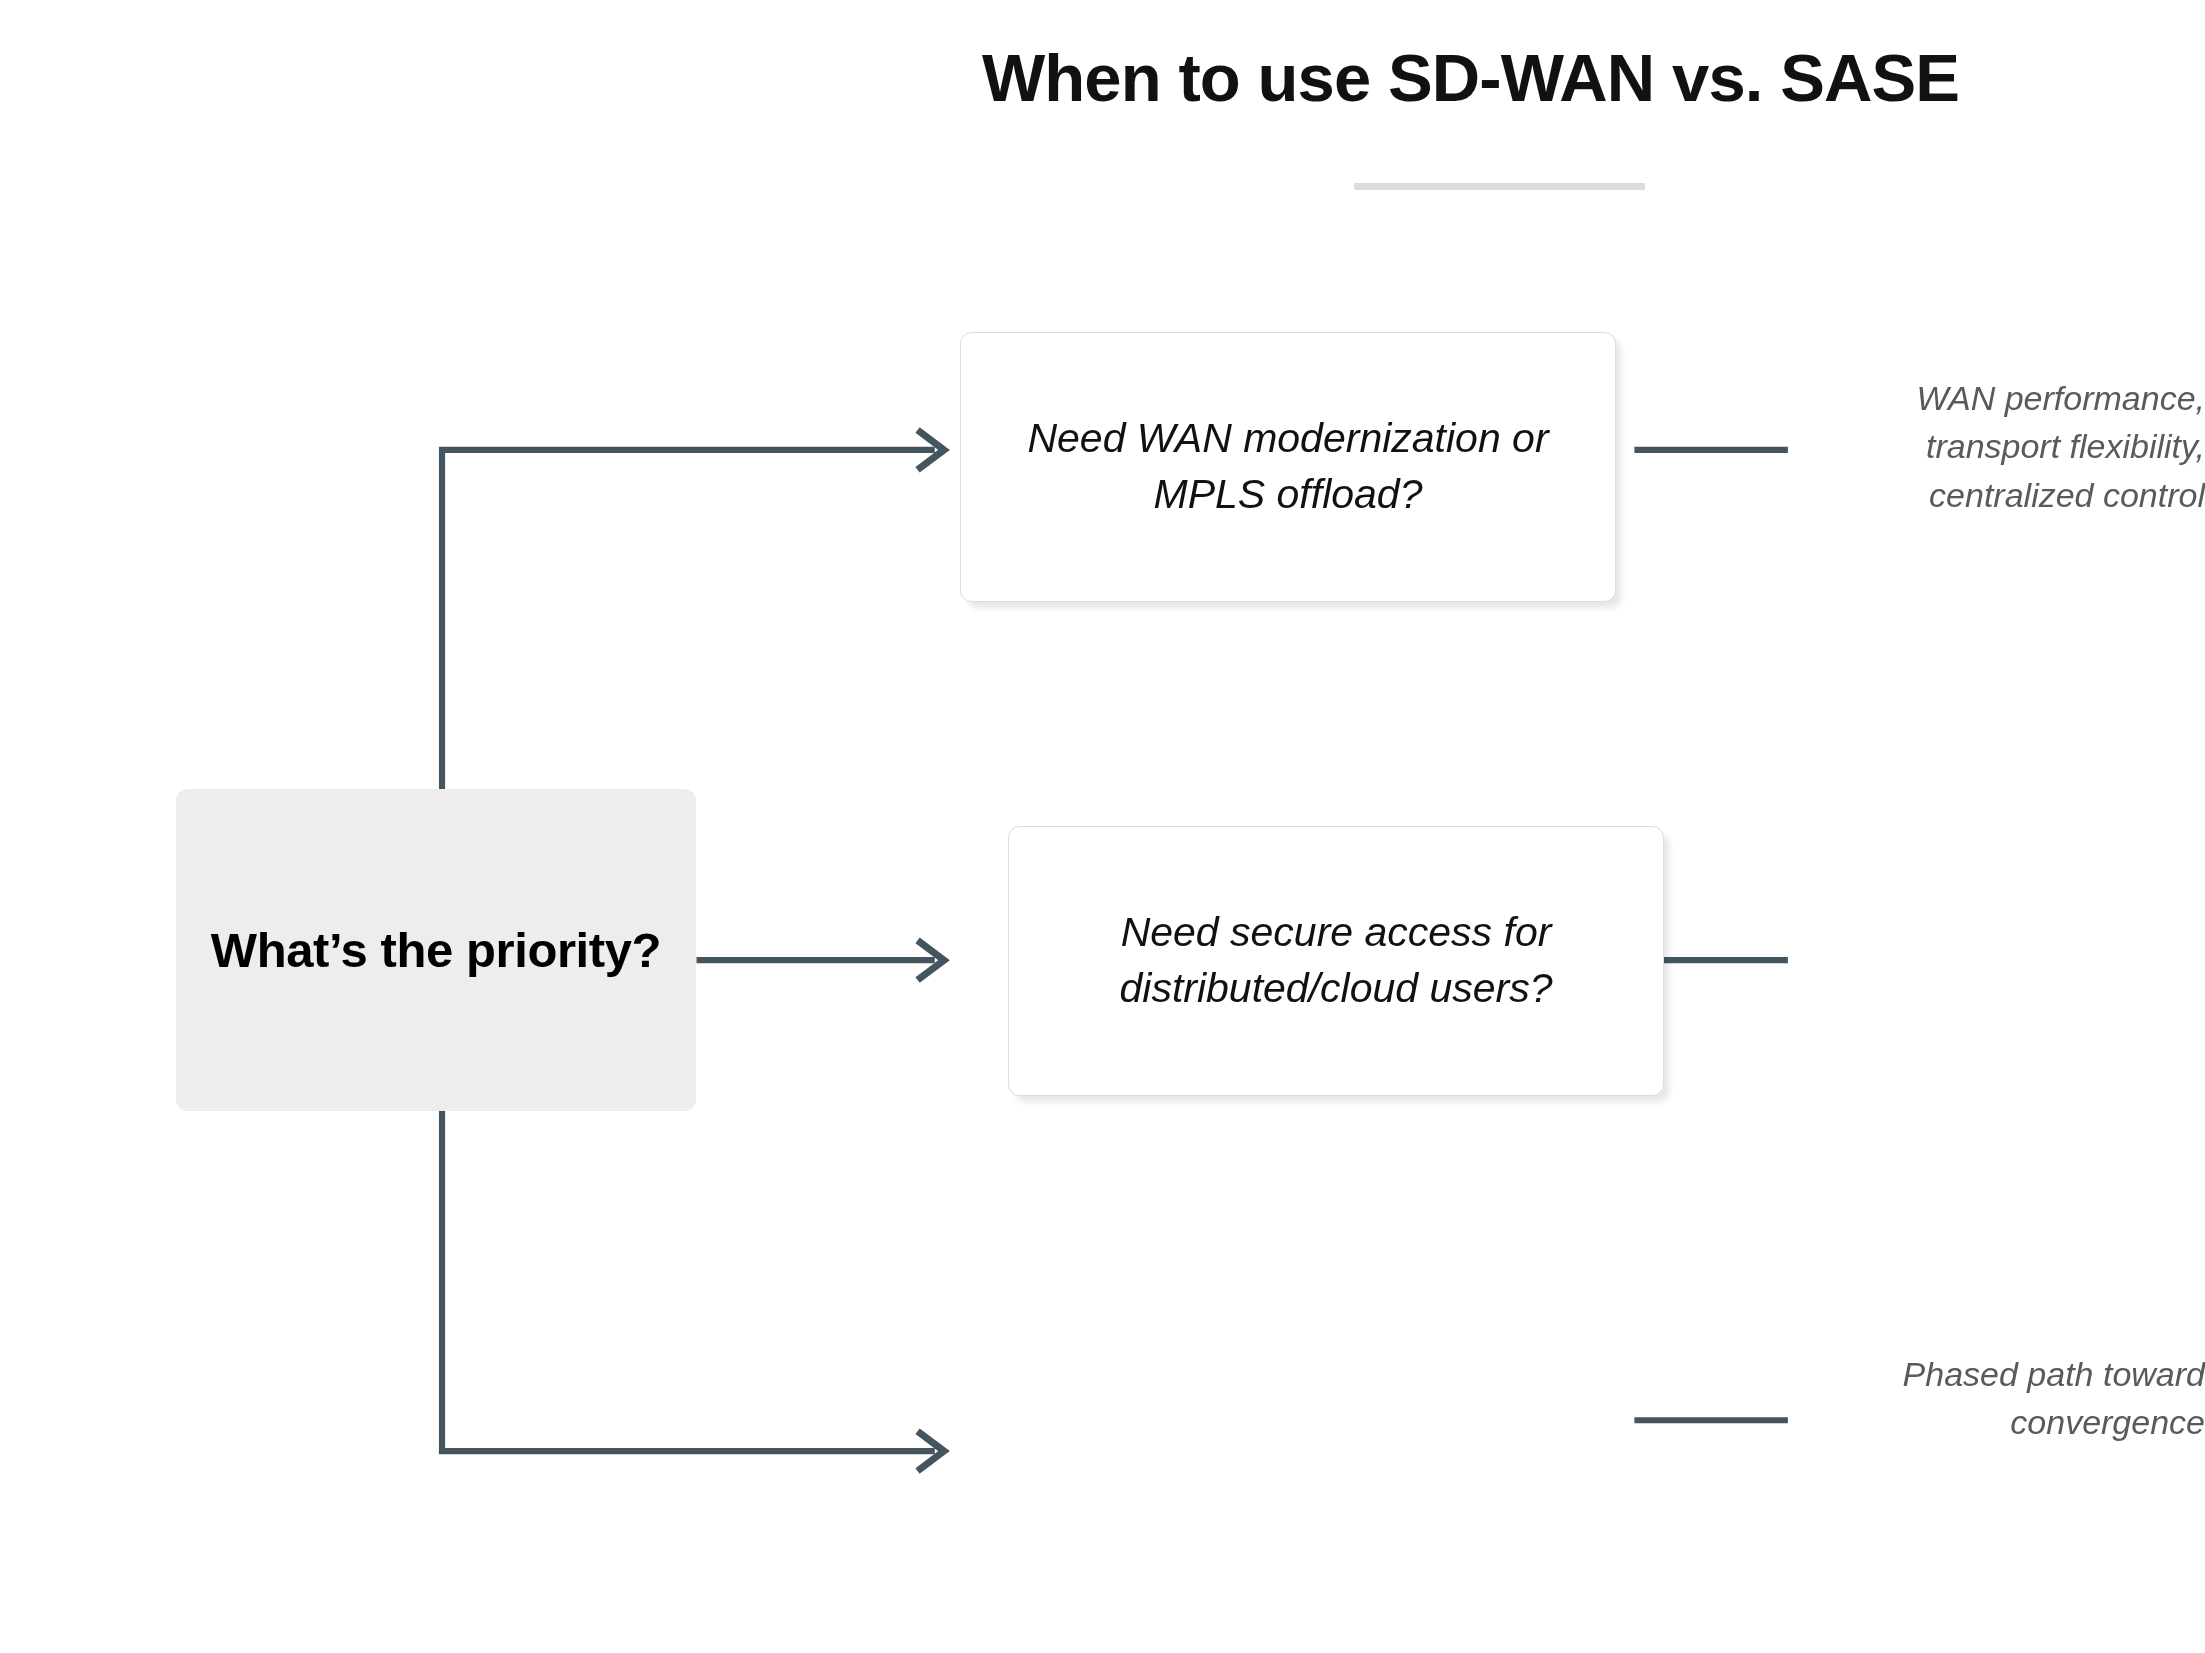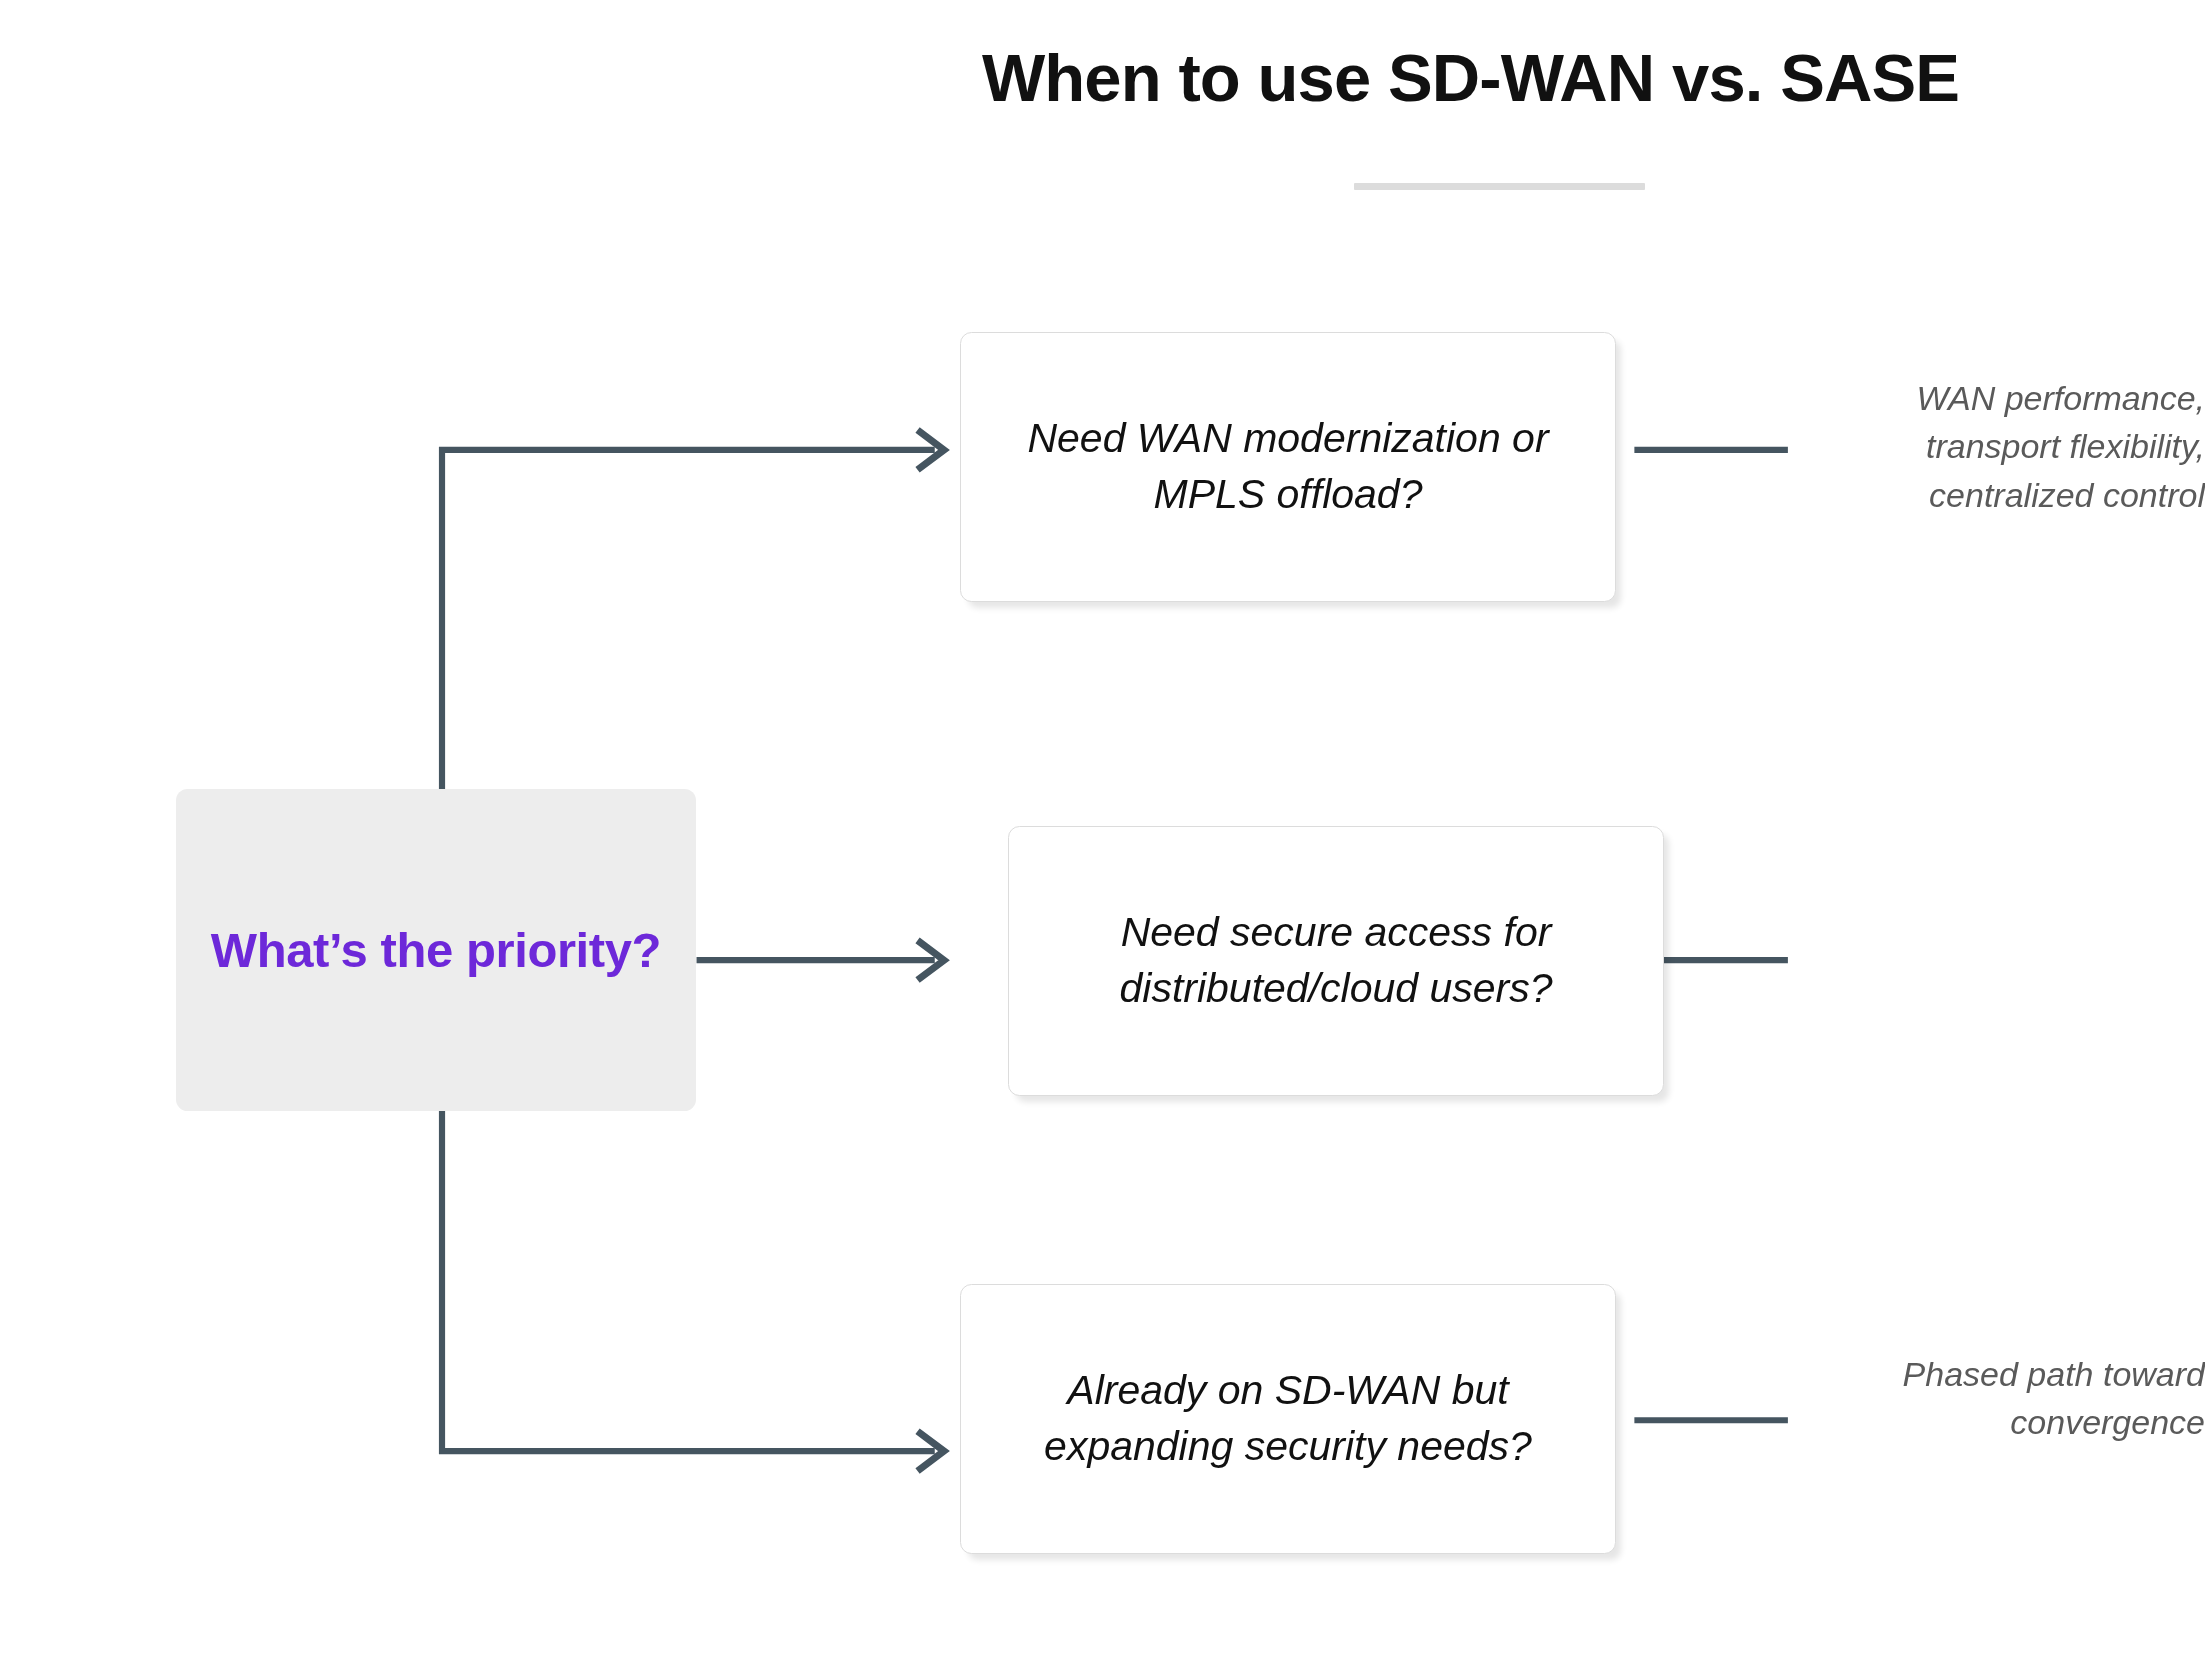--- a/index.html
+++ b/index.html
@@ -72,21 +72,21 @@
     border-radius: 11.5px;
     display: flex;
     align-items: center;
     justify-content: center;
     box-sizing: border-box;
     padding: 0 31px;
   }
   .decision-box .label {
     font-size: 49px;
     font-weight: 700;
-    color: #6d28d9;
+    color: #000000;
     text-align: center;
     line-height: 1.28;
     letter-spacing: -0.4px;
   }
 
   
   .cond-box {
     position: absolute;
     left: 960px;
     width: 656px;
@@ -177,21 +177,18 @@
   <div class="decision-box">
     <div class="label">What’s the priority?</div>
   </div>
 
   <div class="cond-box cond-row-0">
     <div class="label">Need WAN modernization or MPLS offload?</div>
   </div>
   <div class="cond-box cond-row-1">
     <div class="label">Need secure access for distributed/cloud users?</div>
   </div>
-  <div class="cond-box cond-row-2">
-    <div class="label">Already on SD-WAN but expanding security needs?</div>
-  </div>
 
   <div class="edge-caption cap-row-0">WAN performance, transport flexibility, centralized control</div>
   <div class="edge-caption cap-row-2">Phased path toward convergence</div>
 
 </div>
 
 
 </body></html>

